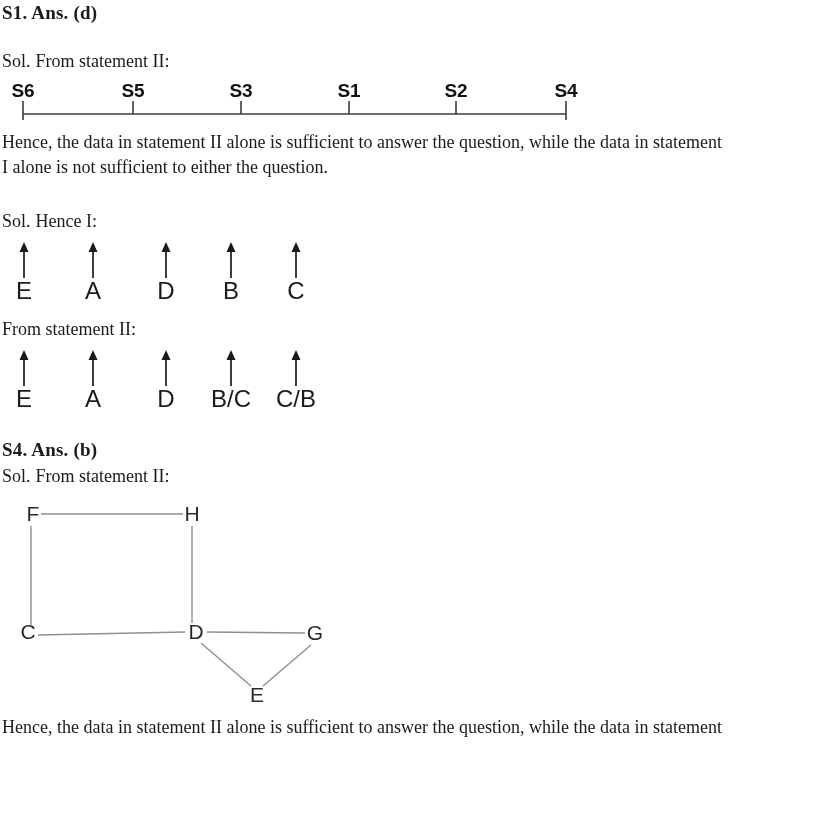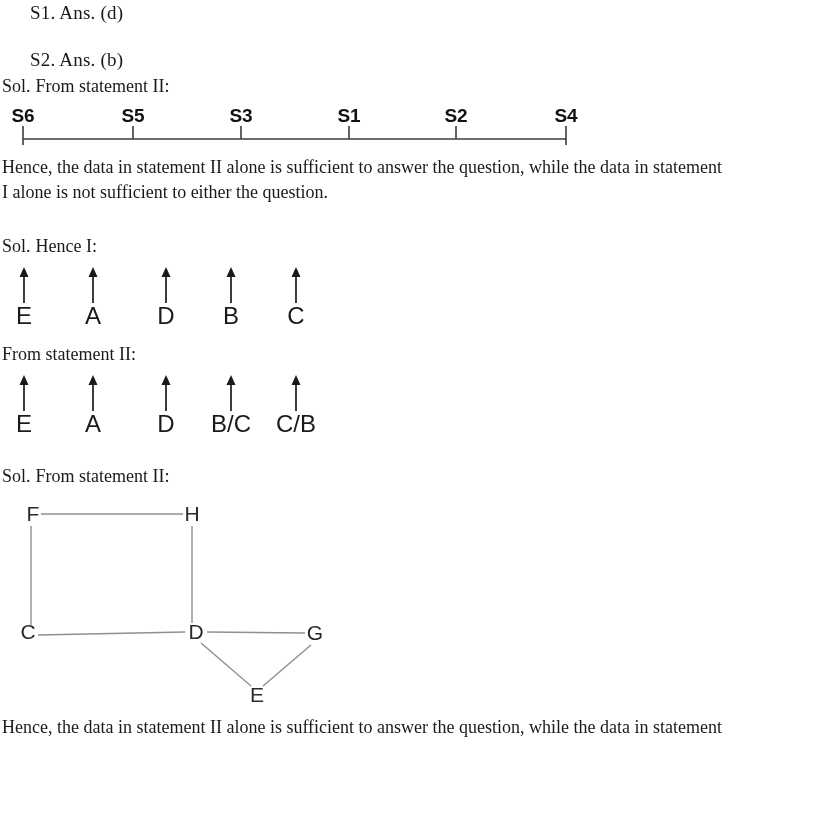--- a/index.html
+++ b/index.html
@@ -6,24 +6,23 @@
   html, body { background: #ffffff; }
   body {
     width: 833px; height: 813px;
     overflow: hidden;
     font-family: "Liberation Serif", serif;
     color: #1a1a1a;
     padding: 2px 0 0 2px;
   }
   .heading {
     font-size: 19px;
-    font-weight: 400;
+    font-weight: 700;
     line-height: 22px;
     letter-spacing: 0.2px;
-    margin-left: 28px;
   }
   .sol-line {
     font-size: 18px;
     line-height: 25px;
   }
   .sol-label { font-weight: 400; }
   .sol-text { margin-left: 5px; }
   .body-par {
     font-size: 18px;
     line-height: 25px;
@@ -88,21 +87,20 @@
     font-size: 21px;
     fill: #2a2a2a;
   }
 </style>
 </head>
 <body>
 
 <div class="heading">S1. Ans. (d)</div>
 
 <div class="sec-s2">
-  <div class="heading head-gap">S2. Ans. (b)</div>
   <div class="sol-line">
     <span class="sol-label">Sol.</span><span class="sol-text">From statement II:</span>
   </div>
 
   <div class="numberline-wrap">
     <svg width="600" height="44" viewBox="0 0 600 44">
 
       <line x1="21" y1="33" x2="564" y2="33" stroke="#3c3c3c" stroke-width="1.6"></line>
 
       <line x1="21" y1="20" x2="21" y2="39" stroke="#3c3c3c" stroke-width="1.6"></line>
@@ -207,20 +205,21 @@
           <polygon points="7,0 2.5,10 11.5,10" fill="#1a1a1a"></polygon>
           <line x1="7" y1="9" x2="7" y2="36" stroke="#1a1a1a" stroke-width="1.7"></line>
         </svg>
       <span class="letter">B/C</span>
     </div>
   </div>
 
 </div>
 
 <div class="sec-s4">
+  <div class="heading head-gap">S4. Ans. (b)</div>
   <div class="sol-line">
     <span class="sol-label">Sol.</span><span class="sol-text">From statement II:</span>
   </div>
 
   <div class="graph-wrap">
     <svg width="340" height="212" viewBox="0 0 340 212">
 
       <line x1="29" y1="17" x2="171" y2="17" stroke="#8f8f8f" stroke-width="1.4"></line>
       <line x1="19" y1="29" x2="19" y2="128" stroke="#8f8f8f" stroke-width="1.4"></line>
       <line x1="180" y1="29" x2="180" y2="126" stroke="#8f8f8f" stroke-width="1.4"></line>

